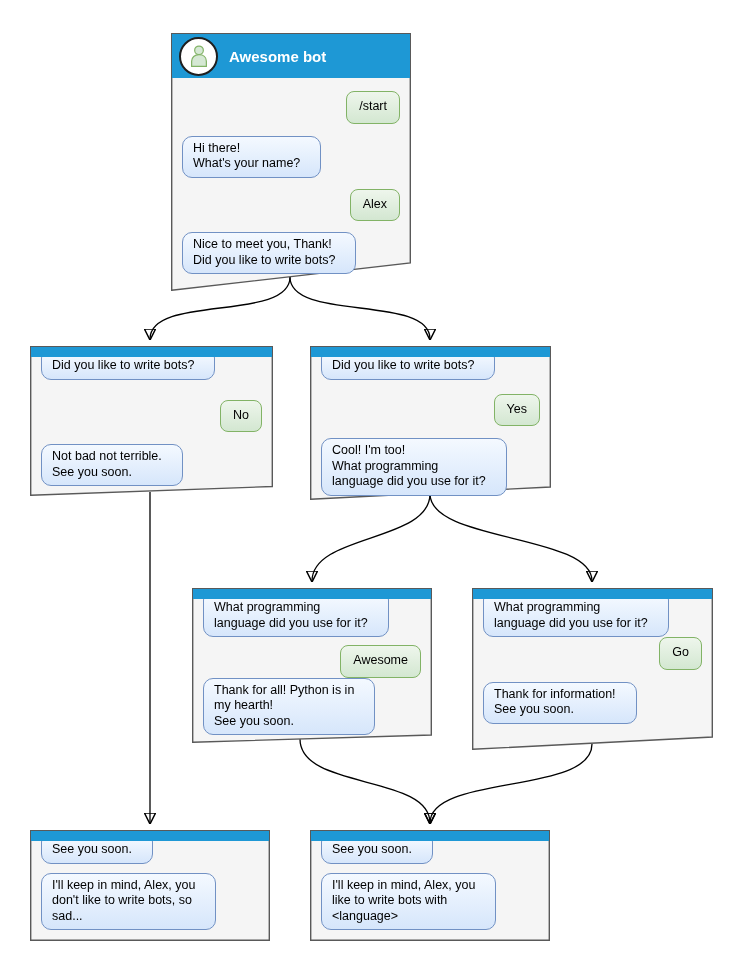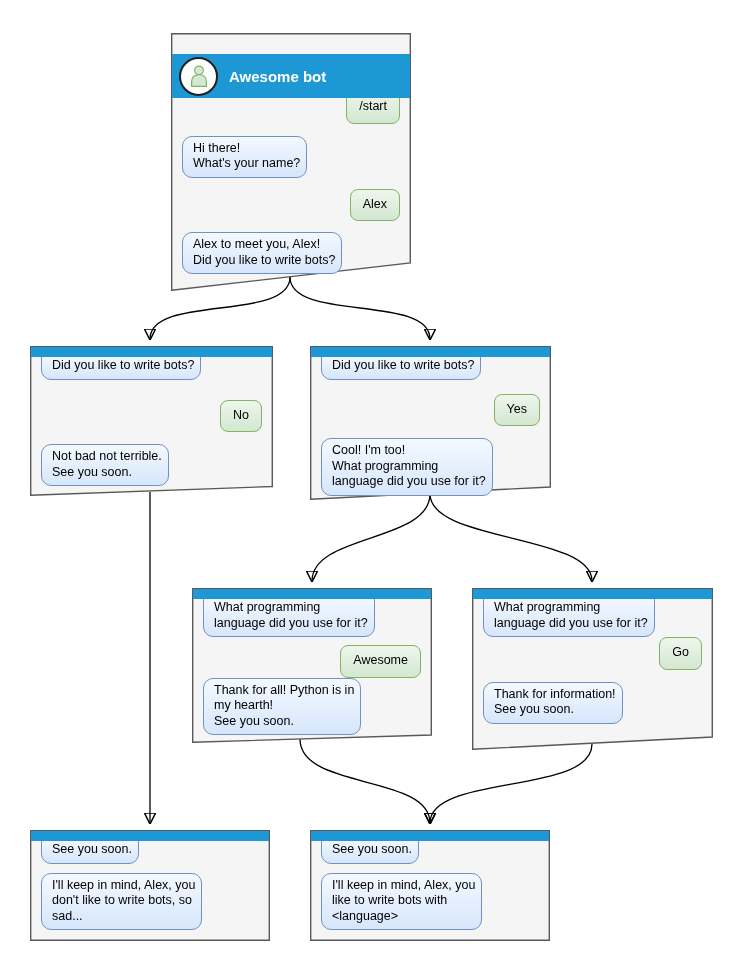--- a/index.html
+++ b/index.html
@@ -14,21 +14,21 @@
   .arrows path{stroke:#000;stroke-width:1.3;fill:none;}
 
   .window{position:absolute;}
   .frame{position:absolute;left:0;top:0;width:100%;height:100%;}
   .frame polygon{fill:#f5f5f5;stroke:#595959;stroke-width:1.4;}
 
   .titlebar{
     position:absolute;left:1px;right:1px;top:1px;
     background:#1e98d5;z-index:2;
   }
-  .titlebar.big{height:44px;display:flex;align-items:center;gap:11px;padding-left:7px;margin-top:20px;}
+  .titlebar.big{height:44px;display:flex;align-items:center;gap:11px;padding-left:7px;}
   .titlebar.slim{height:10px;}
   .title{color:#ffffff;font-weight:bold;font-size:15px;}
 
   .avatar{
     width:39px;height:39px;border-radius:50%;
     background:#ffffff;border:2.4px solid #1f1f1f;
     display:flex;align-items:center;justify-content:center;
     box-sizing:border-box;flex:0 0 auto;
   }
 
@@ -43,21 +43,21 @@
   .bubble{
     width:fit-content;max-width:185px;
     font-size:12.5px;line-height:15.5px;color:#000;
     white-space:pre-line;
     border-radius:10px;
   }
   .bubble.bot{
     background:linear-gradient(#f4f9ff,#d6e6fb);
     border:1px solid #7191c4;
     align-self:flex-start;
-    padding:4px 6px 5px 10px;
+    padding:4px 20px 5px 10px;
   }
   .bubble.user{
     background:linear-gradient(#eef6ec,#d3e7d1);
     border:1px solid #82b366;
     align-self:flex-end;
     padding:7px 12px 8px 12px;
     border-radius:8px;
   }
   .bubble.flush{
     margin-top:-4px;
@@ -96,21 +96,21 @@
           <path d="M6.5,27 L6.5,21 C6.5,16.5 10,13.5 15,13.5 C20,13.5 23.5,16.5 23.5,21 L23.5,27 Z" fill="#d5e8d4" stroke="#82b366" stroke-width="1.4"></path>
         </svg>
       </div>
       <span class="title">Awesome bot</span>
     </div>
     <div class="content below-big">
       <div class="bubble user" style="margin-top:13px">/start</div>
       <div class="bubble bot" style="margin-top:12px">Hi there!
 What's your name?</div>
       <div class="bubble user" style="margin-top:11px">Alex</div>
-      <div class="bubble bot" style="margin-top:11px">Alex to meet you, Alex!
+      <div class="bubble bot" style="margin-top:11px">Nice to meet you, Thank!
 Did you like to write bots?</div>
     </div>
   </div>
 
   <div class="window" style="left:30px;top:346px;width:243px;height:150px;">
     <svg class="frame" viewBox="0 0 243 150" preserveAspectRatio="none">
       <polygon points="0.7,0.7 242.3,0.7 242.3,140.5 0.7,149.3"></polygon>
     </svg>
     <div class="titlebar slim"></div>
     <div class="content below-slim">

